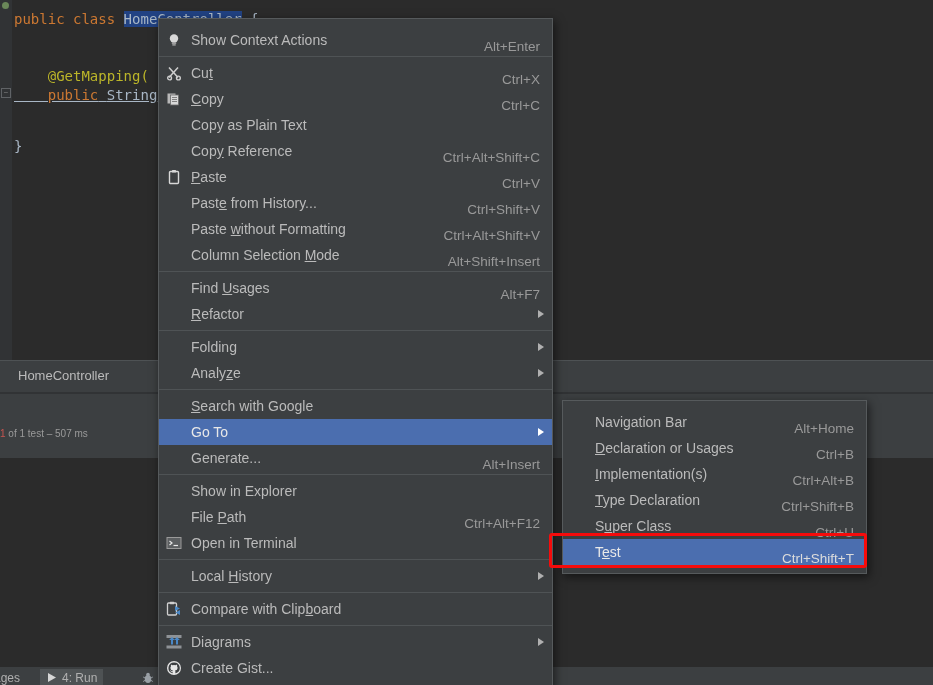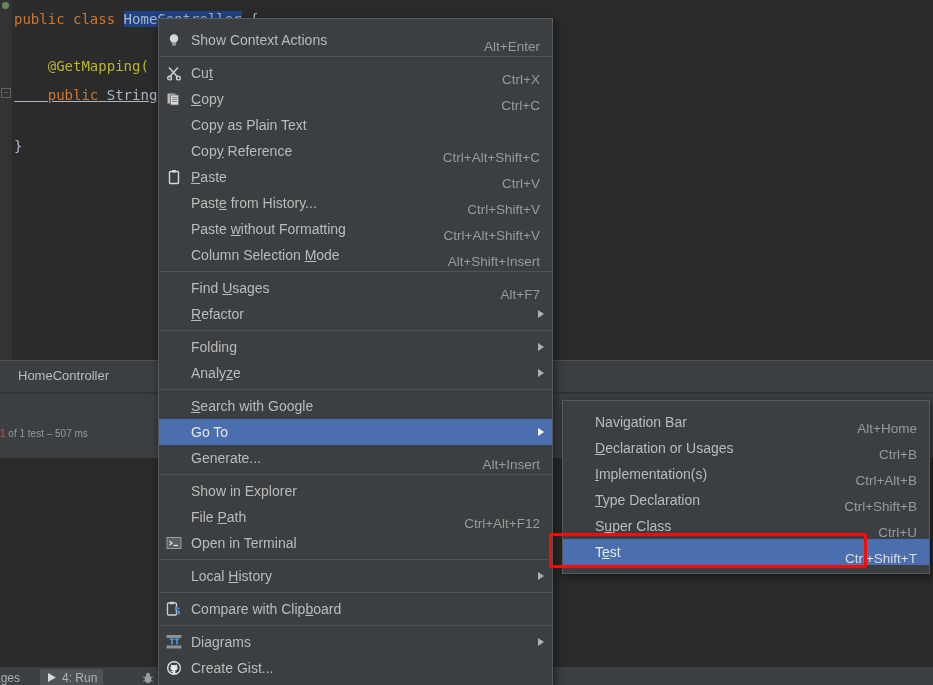--- a/index.html
+++ b/index.html
@@ -81,21 +81,21 @@
   
   .ctx-menu {
     position: absolute;
     background: #3c3f41;
     border: 1px solid #565a5c;
     box-shadow: 2px 3px 9px rgba(0,0,0,.55);
     padding: 8px 0;
     z-index: 50;
   }
   #main-menu { left: 158px; top: 18px; width: 395px; }
-  #sub-menu  { left: 562px; top: 400px; width: 368px; }
+  #sub-menu  { left: 562px; top: 400px; width: 305px; }
 
   .mi {
     position: relative; height: 26px;
     display: flex; align-items: center;
     font-size: 14px; color: #bbbbbb;
     padding-left: 32px; padding-right: 12px;
     cursor: default; white-space: nowrap;
   }
   .mi.sel { background: #4b6eaf; color: #e8e8e8; }
   .mi .mi-label { flex: 0 0 auto; }
@@ -138,21 +138,21 @@
 
 <div id="root">
 
   <div class="ide-editor">
     <div class="gutter">
       <div class="breakpoint-dot"></div>
       <div class="fold-marker" style="top:88px;">−</div>
     </div>
     <div id="code-area">
         <div class="code-line" style="top: 11px;"><span class="kw">public</span> <span class="kw">class</span> <span class="sel-blue">HomeController</span> {</div>
-        <div class="code-line" style="top: 58px;"><span class="anno">    @GetMapping(</span></div>
+        <div class="code-line" style="top: 68px;"><span class="anno">    @GetMapping(</span></div>
         <div class="code-line" style="top: 87px; text-decoration: underline;"><span class="kw">    public</span> <span class="type">String</span></div>
         <div class="code-line" style="top: 138px;">}</div>
       </div>
   </div>
 
   <div class="strip-tab">
     <span class="lbl">HomeController</span>
   </div>
   <div class="strip-sep"></div>
   <div class="strip-status">

